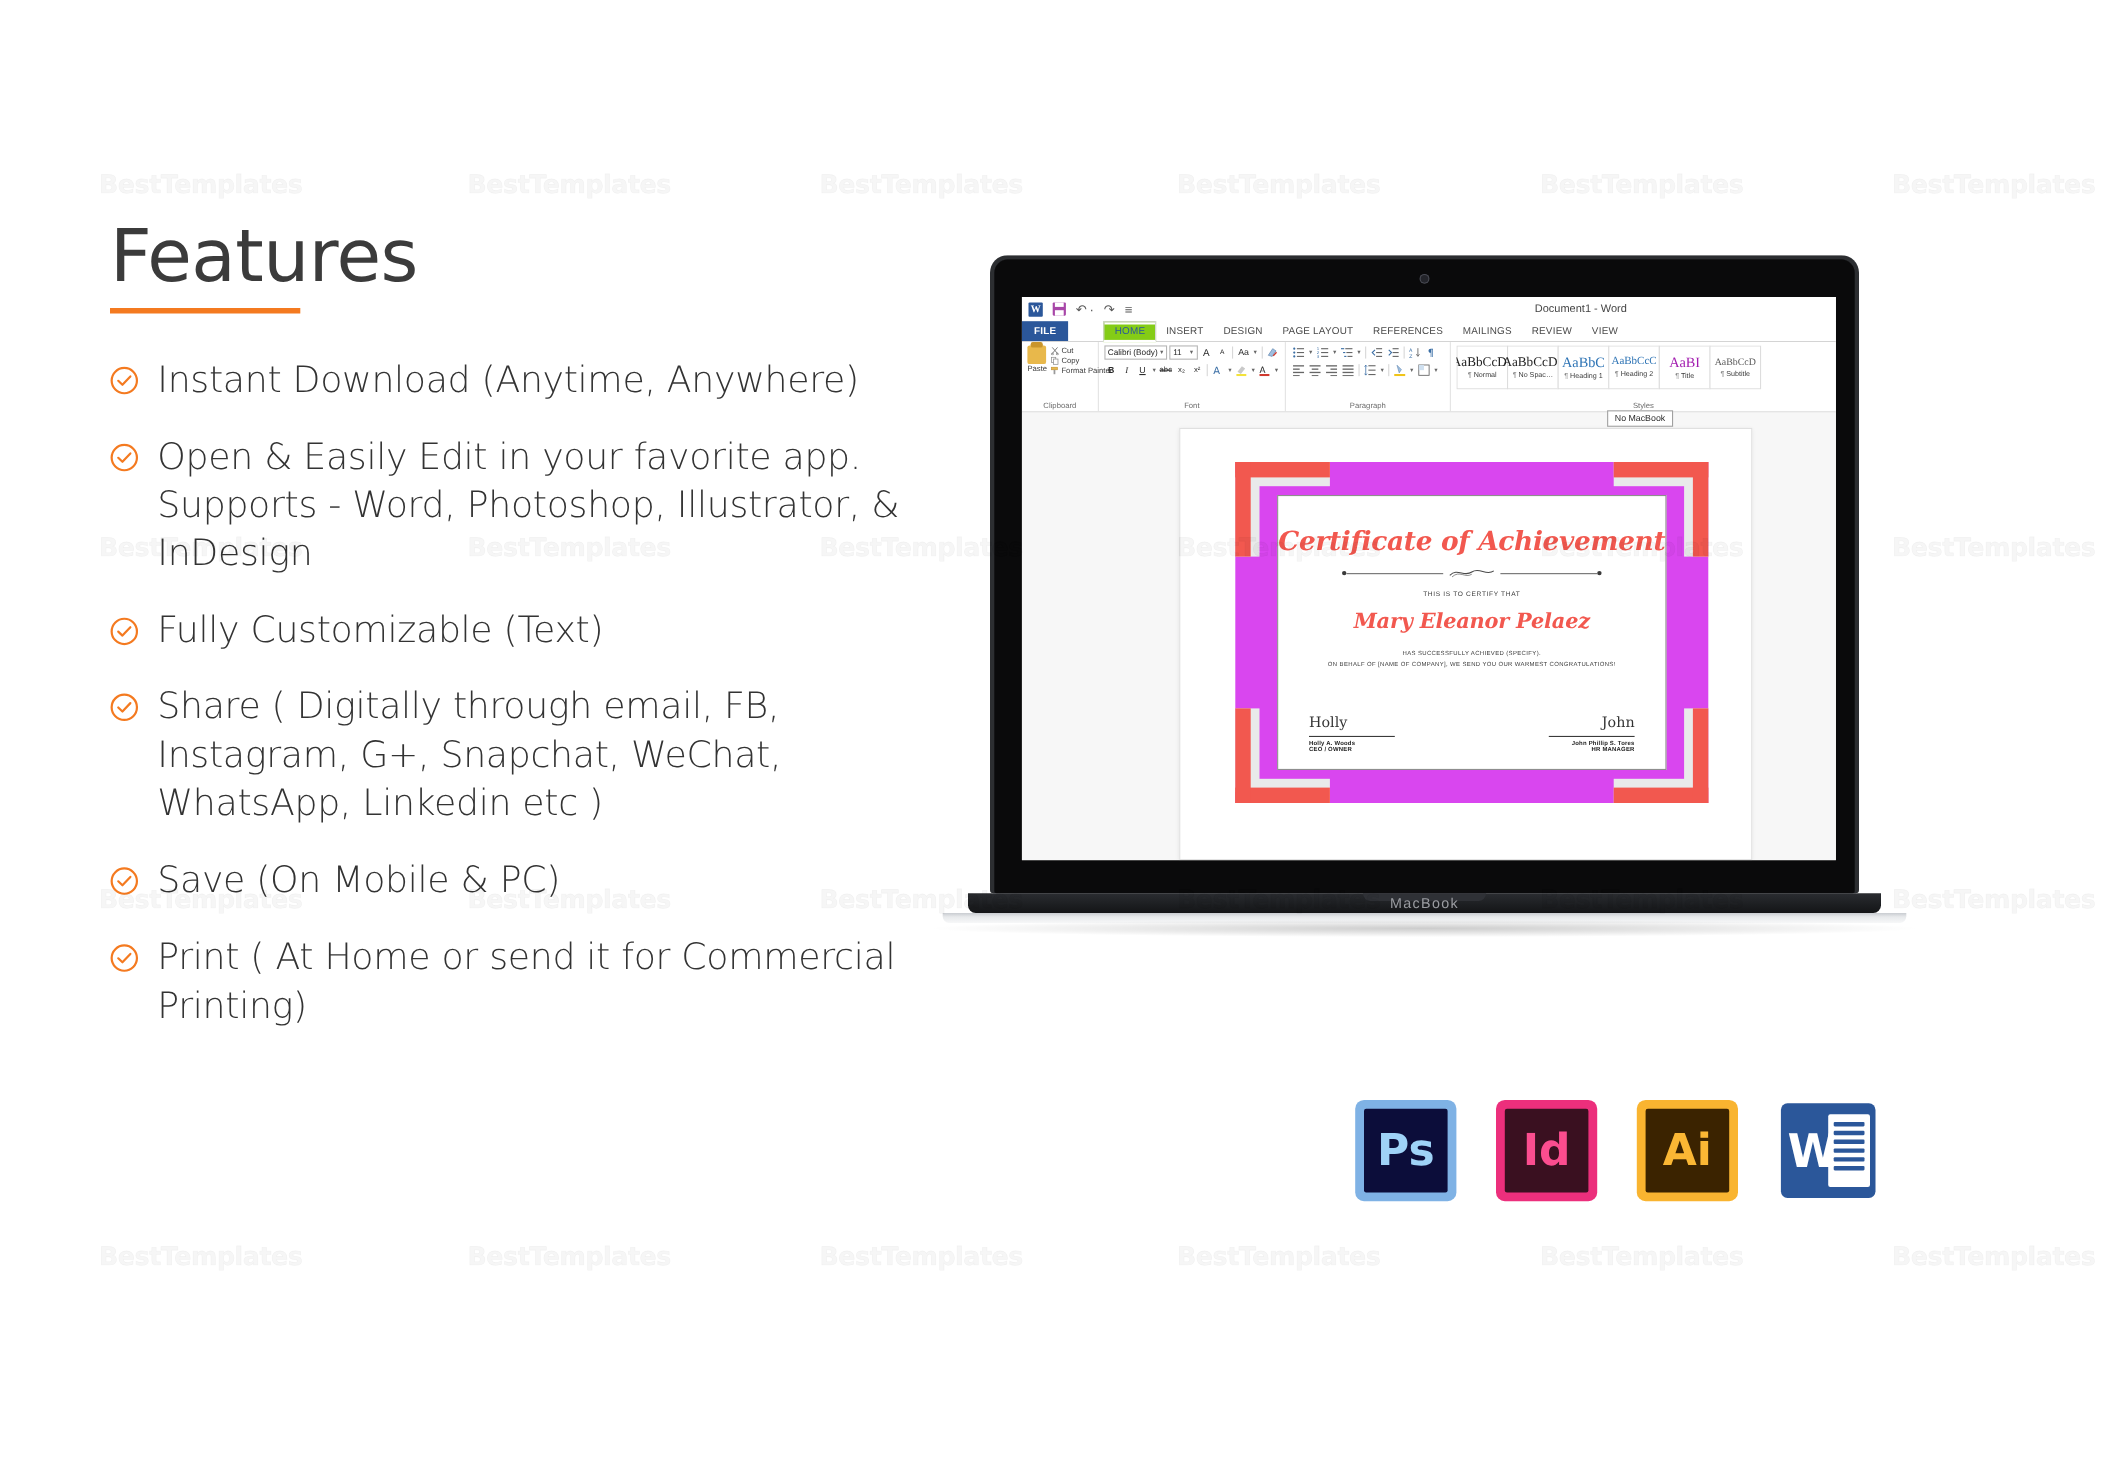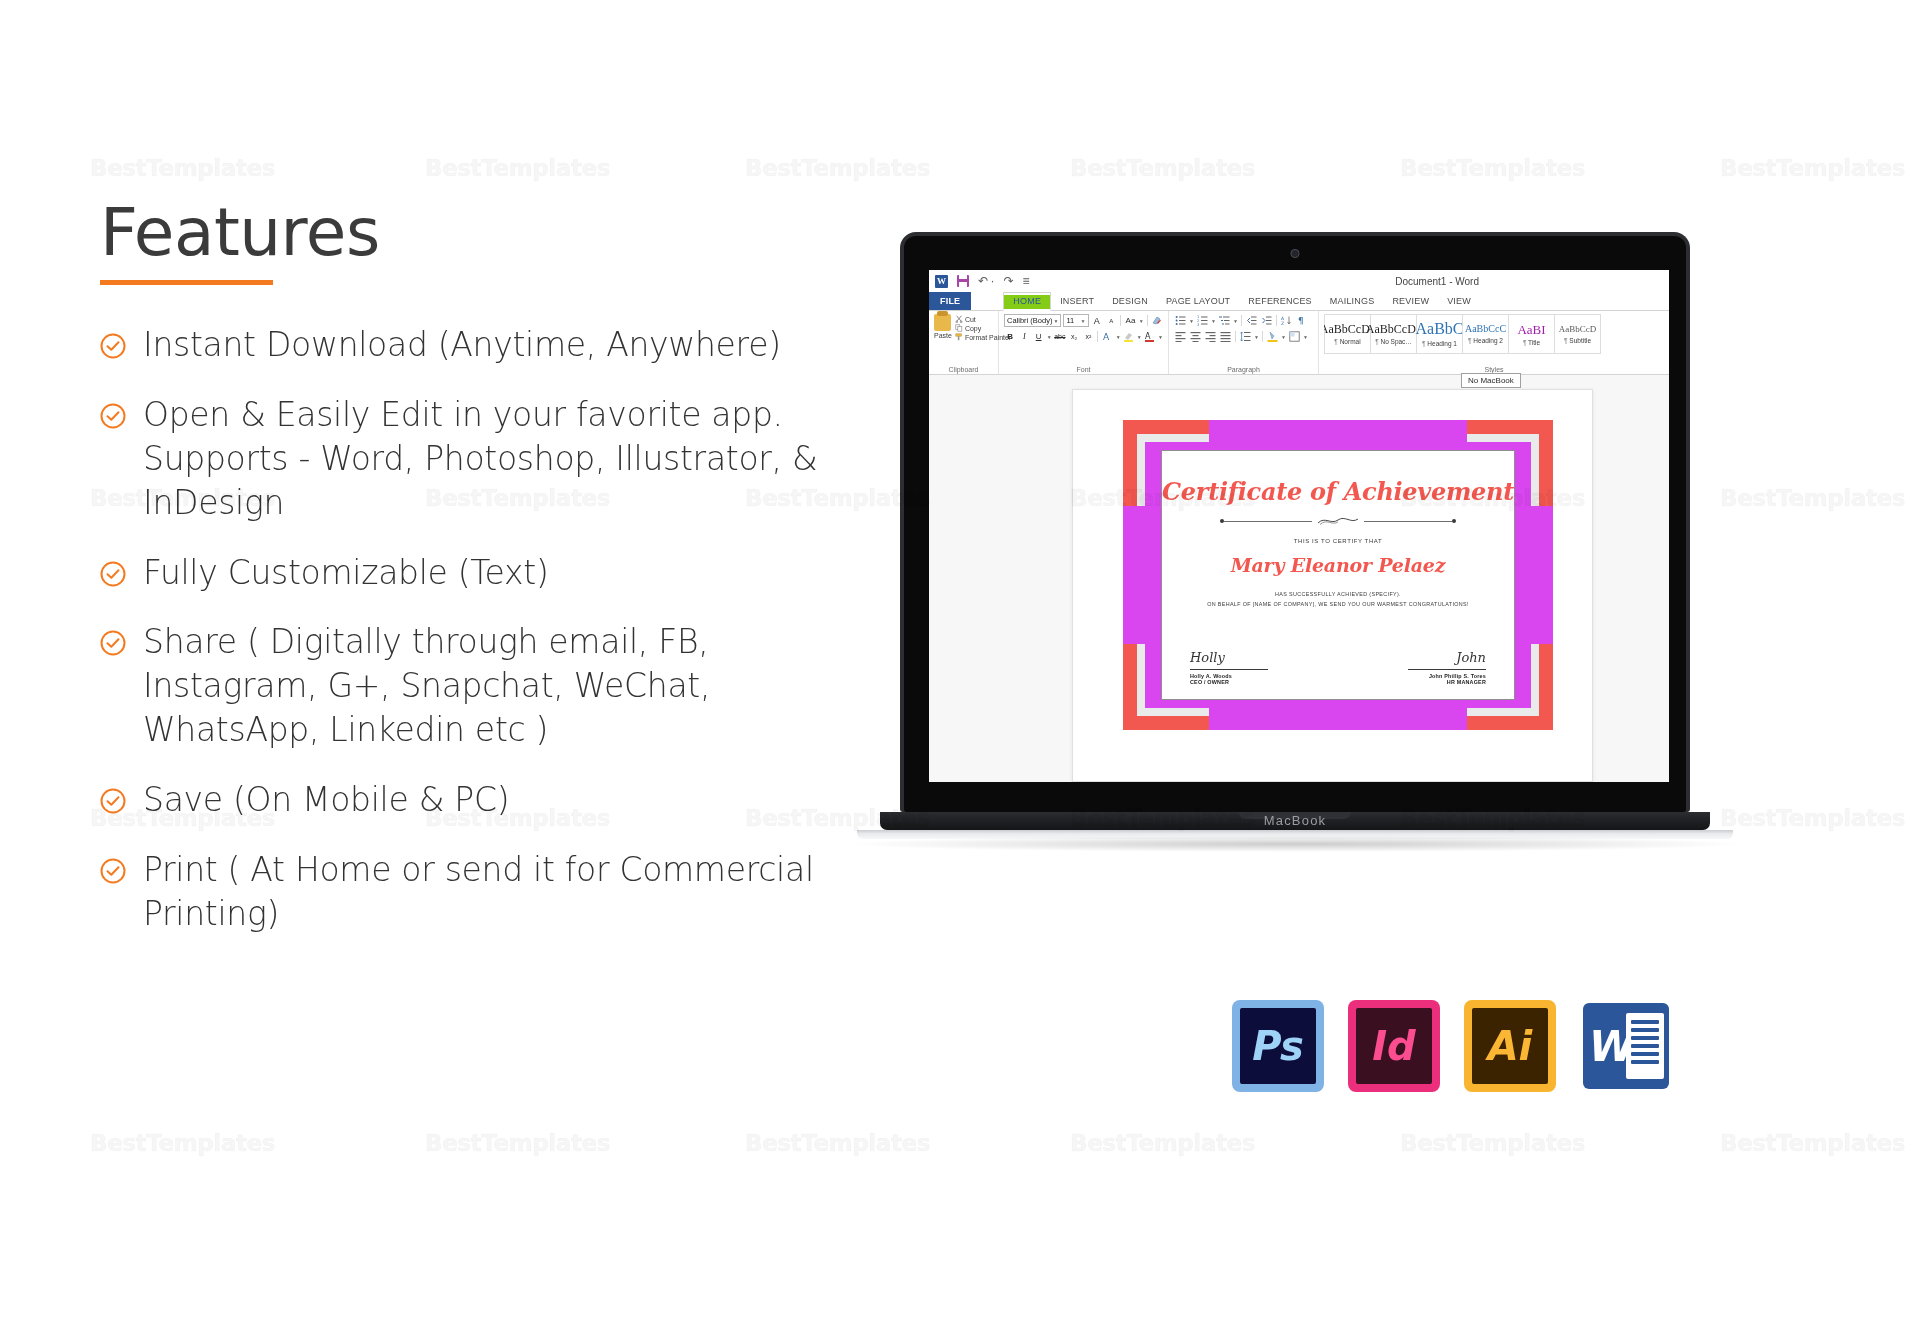--- a/index.html
+++ b/index.html
@@ -252,21 +252,21 @@
   .style-cell {
     width: 47px; height: 40px;
     border: 1px solid #ddd;
     margin-right: -1px;
     background:#fff;
     display:flex; flex-direction:column;
     align-items:center; justify-content:center;
     flex: 0 0 auto;
   }
   .style-sample { font-size: 12px; color:#1f1f1f; font-family:"Liberation Serif",serif; line-height:1; }
-  .style-sample.h1 { color:#2e74b5; font-size:16px; }
+  .style-sample.h1 { color:#2e74b5; font-size:13px; }
   .style-sample.h2 { color:#2e74b5; font-size:10px; }
   .style-sample.ttl { font-size:13px; color:#a21caf; }
   .style-sample.sub { font-size:9px; color:#5a5a5a; }
   .style-name { font-size: 6.5px; color:#3c3c3c; margin-top:3px; white-space:nowrap; }
   .style-name .pilcrow { color:#888; }
 
   .tooltip {
     position: absolute;
     left: 532px; top: 62px;
     background: #fff;
@@ -344,33 +344,33 @@
     text-align:center; margin-top: 13px;
     font-size: 5.4px; letter-spacing:0.35px; color:#3a3a3a; line-height:1.9;
   }
   .cert-sigs {
     position:absolute; left:28px; right:28px; bottom: 14px;
     display:flex; justify-content:space-between;
   }
   .sig { width: 120px; text-align:left; }
   .sig.right { text-align:right; }
   .sig-script {
-    font-family:"DejaVu Serif", serif; font-style:italic;
+    font-family:"DejaVu Serif", serif; 
     font-size: 13px; color:#333; line-height: 1; height: 15px;
   }
   .sig-line { height:1px; background:#3a3a3a; margin: 3px 0 3px 0; width: 78px; }
   .sig.right .sig-line { margin-left:auto; }
   .sig-name { font-size: 5.4px; font-weight: 700; color:#222; letter-spacing:0.2px; }
   .sig-role { font-size: 5.4px; font-weight: 700; color:#222; letter-spacing:0.2px; }
 
   
   .app-icons {
     position: absolute;
     left: 1232px; top: 1000px;
-    display: flex; gap: 24px; font-style: italic;
+    display: flex; gap: 36px;
   }
   .app-ico {
     width: 92px; height: 92px;
     border-radius: 8px;
     display:flex; align-items:center; justify-content:center;
     font-family:"DejaVu Sans", sans-serif;
     font-weight: 700;
     font-size: 40px;
     position: relative;
   }

